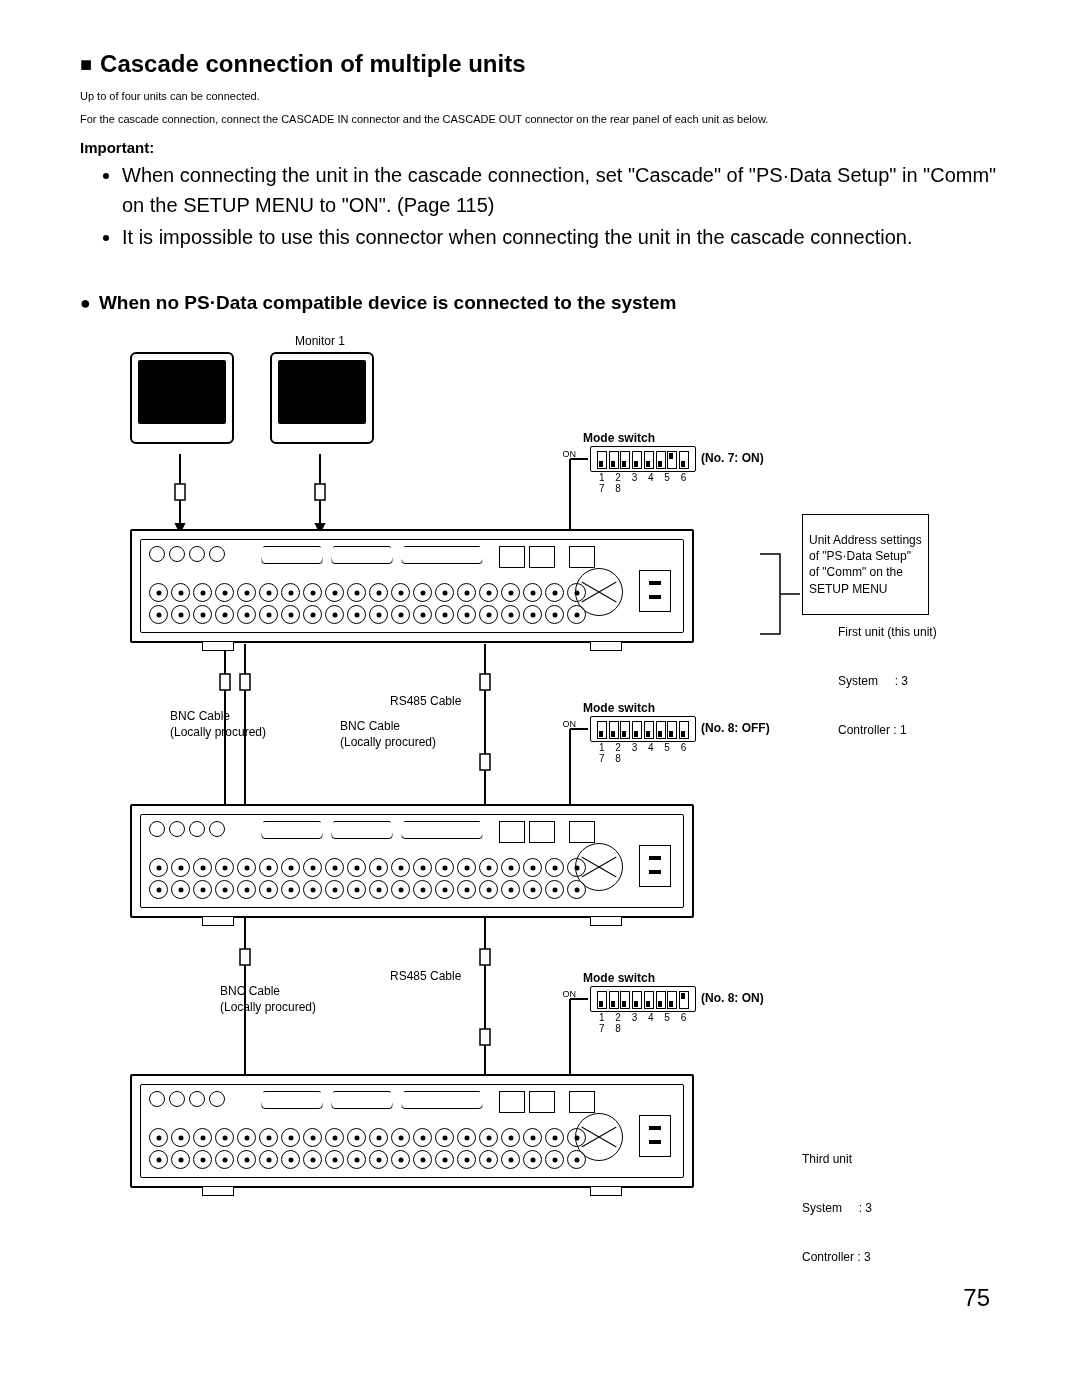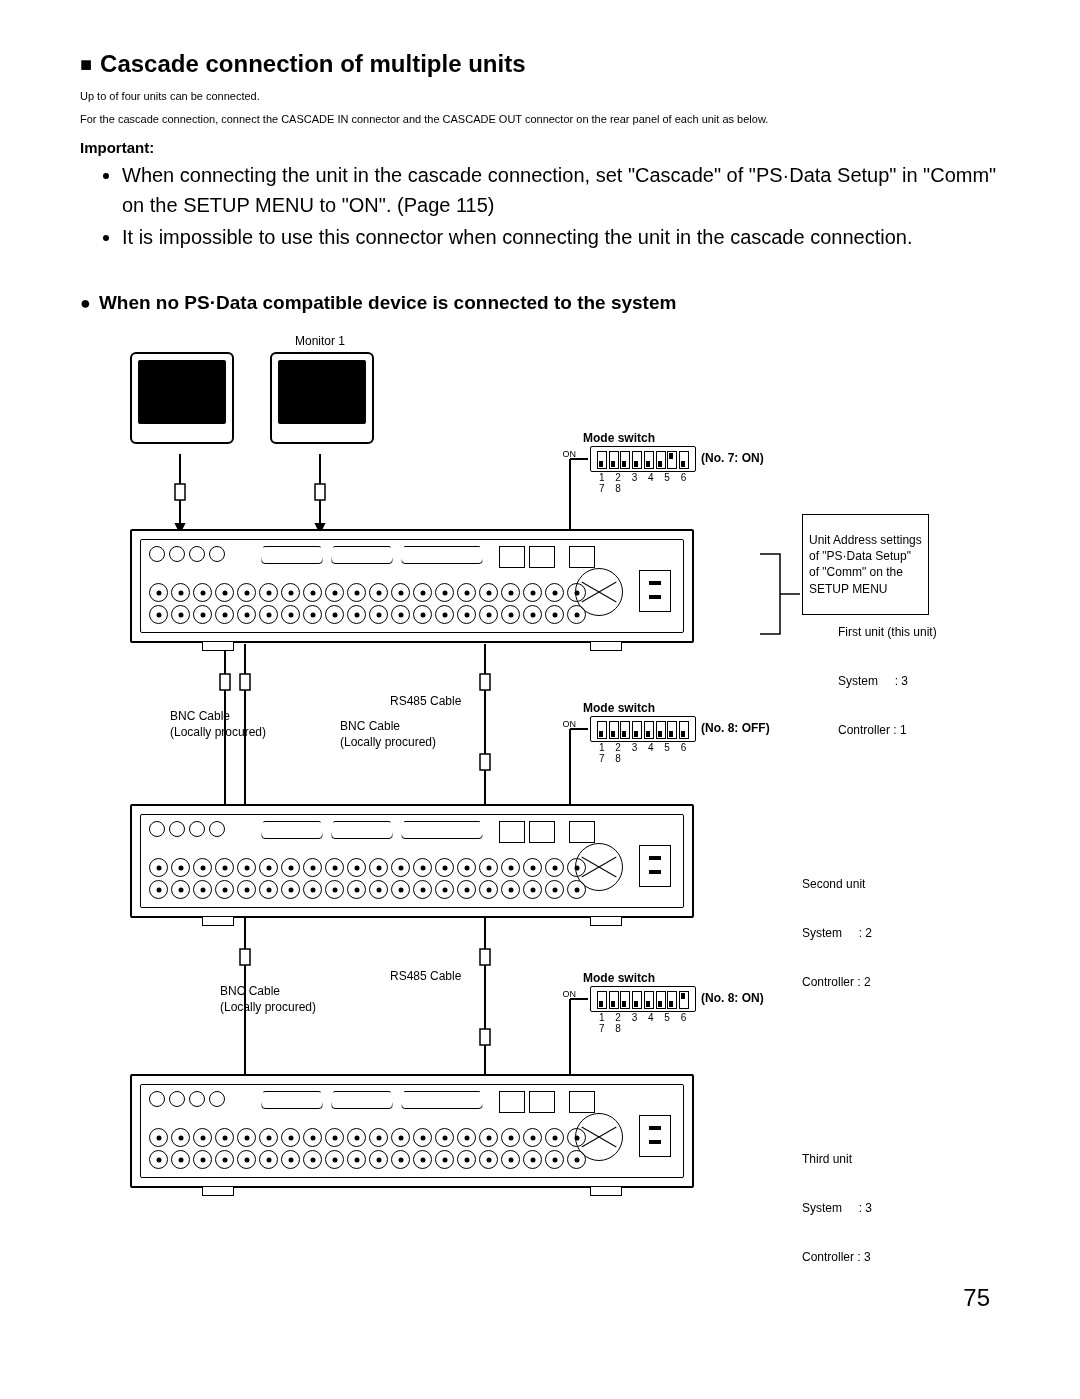--- a/index.html
+++ b/index.html
@@ -548,25 +548,20 @@
             <span class="bnc"></span>
             <span class="bnc"></span>
             <span class="bnc"></span>
             <span class="bnc"></span>
             <span class="bnc"></span>
         </div>
       </div>
       <div class="feet" style="left:70px;"></div>
       <div class="feet" style="right:70px;"></div>
     </div>
-    <div class="sidebox" style="left:712px; top:510px; white-space:pre;">
-      <div>Second unit</div>
-      <div>System     : 2</div>
-      <div>Controller : 2</div>
-    </div>
 
     <div class="label" style="left:130px; top:650px;">
       <div>BNC Cable</div>
       <div>(Locally procured)</div>
     </div>
     <div class="label" style="left:300px; top:635px;">RS485 Cable</div>
 
     <div class="dip-box" style="left:500px; top:652px;">
       <span class="dip-title">Mode switch</span>
       <span class="dip-on">ON</span>

